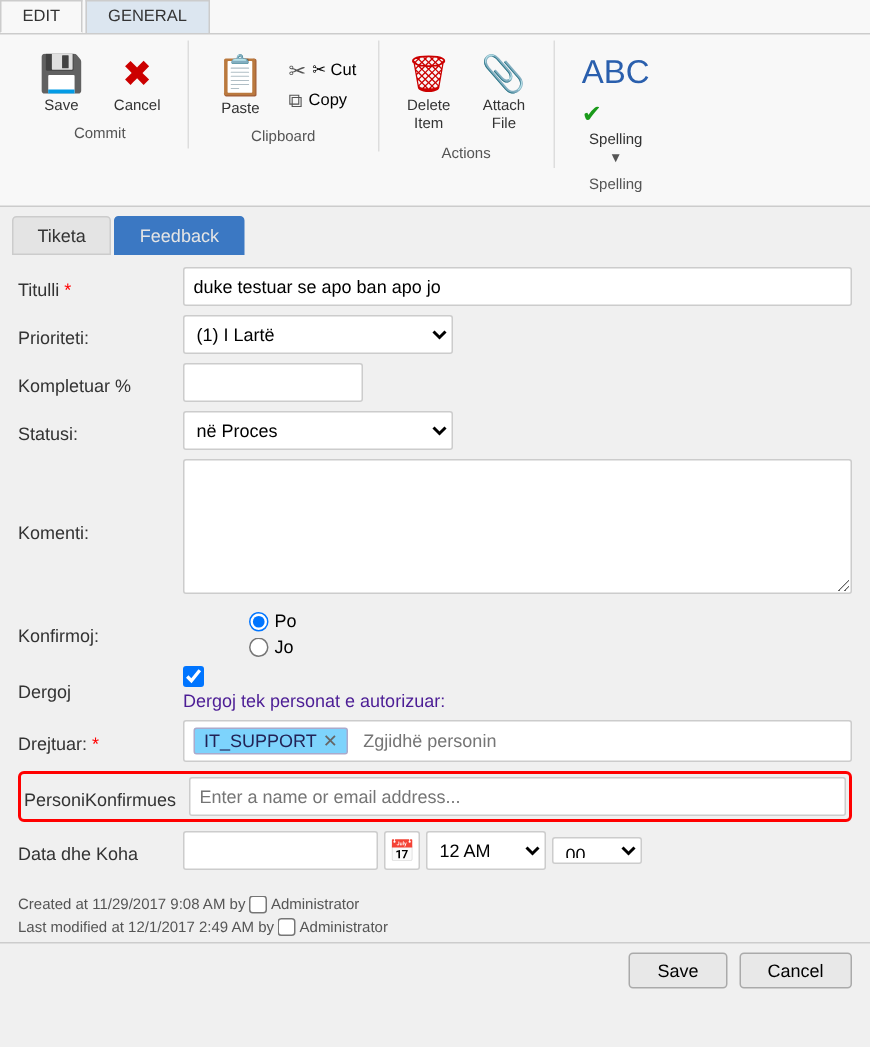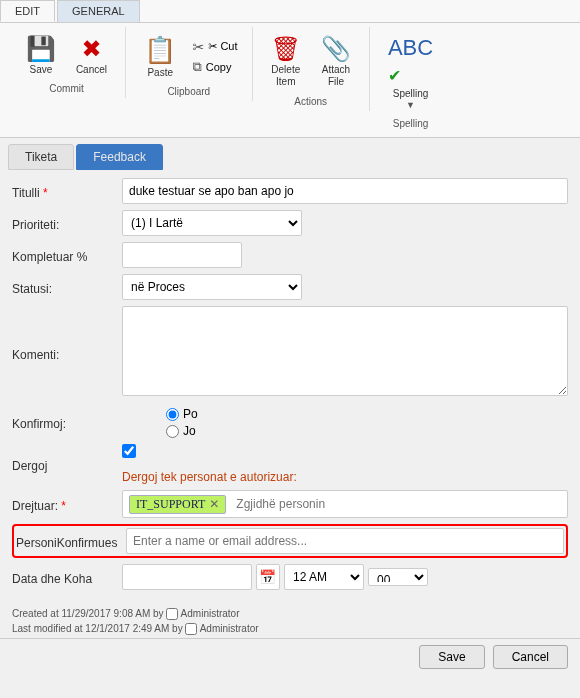--- a/index.html
+++ b/index.html
@@ -177,45 +177,44 @@
       display: flex;
       align-items: center;
       gap: 6px;
     }
     .checkbox-row input[type="checkbox"] {
       width: 14px;
       height: 14px;
     }
     .dergoj-label {
       font-size: 12px;
-      color: #c2410c;
-      margin-top: 12px;
+      color: #4c1d95;
+      margin-top: 2px;
     }
     .tag-input-area {
       display: flex;
       flex-wrap: wrap;
       align-items: center;
       gap: 4px;
       border: 1px solid #ccc;
       border-radius: 2px;
       background: #fff;
       padding: 3px 6px;
       min-height: 28px;
     }
     .tag {
       display: flex;
       align-items: center;
-      background: #bef264;
+      background: #7dd3fc;
       border: 1px solid #aac;
       border-radius: 2px;
       padding: 1px 6px;
       font-size: 12px;
       color: #225;
       gap: 4px;
-      font-family: Liberation Serif, serif;
     }
     .tag-remove {
       cursor: pointer;
       color: #666;
       font-size: 12px;
       line-height: 1;
     }
     .tag-input-area input {
       border: none;
       outline: none;

